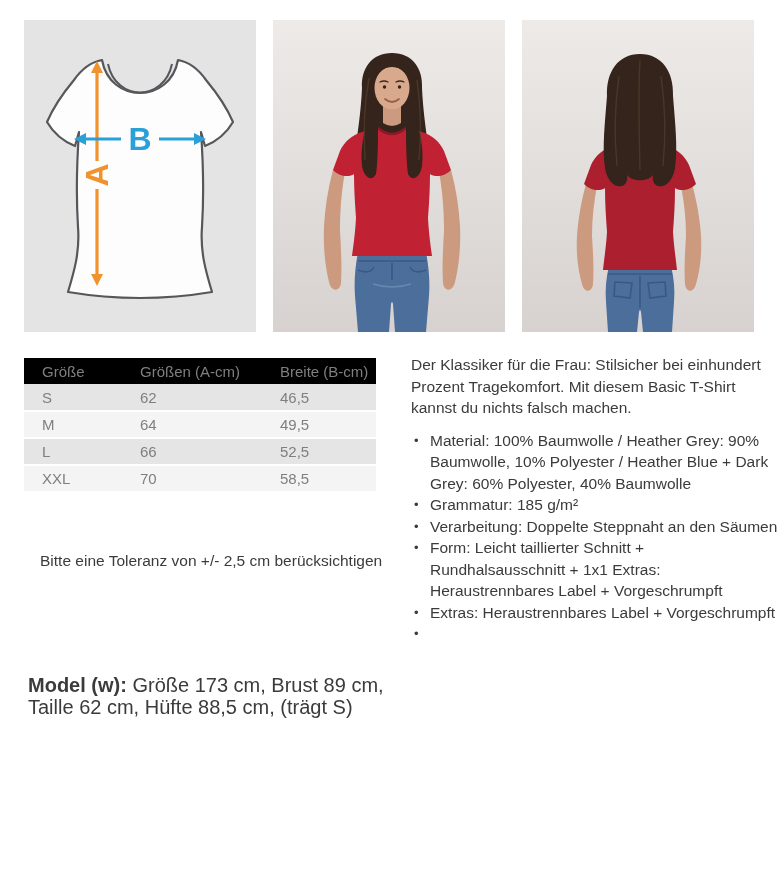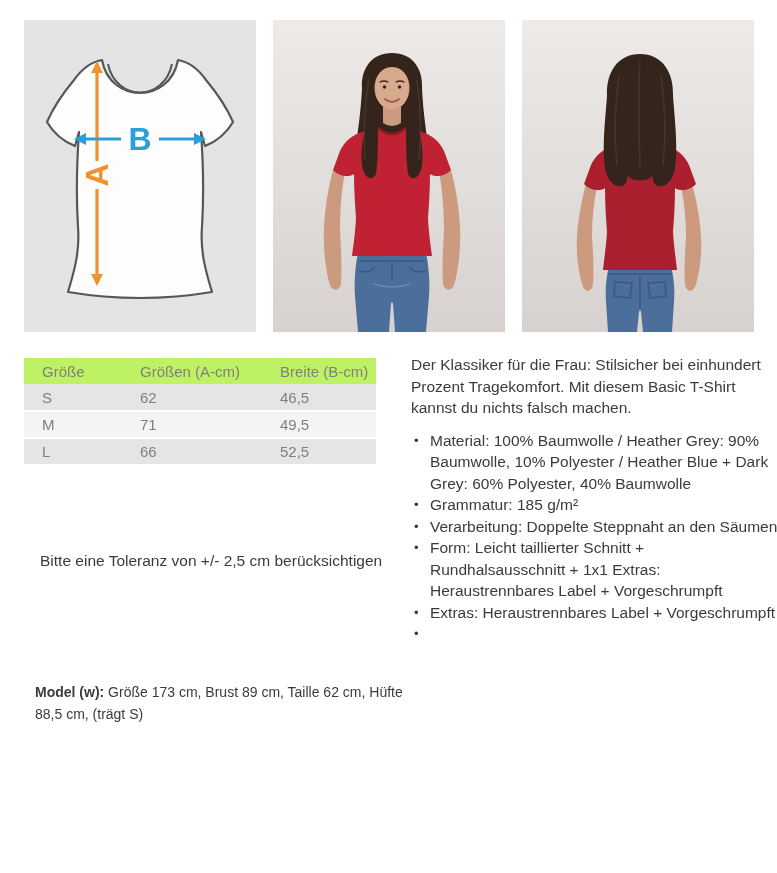--- a/index.html
+++ b/index.html
@@ -22,27 +22,27 @@
 
   
   .size-table{
     position:absolute;left:24px;top:358px;width:352px;border-collapse:collapse;
     font-size:15px;color:var(--table-text);table-layout:fixed;
   }
   .size-table th,.size-table td{
     font-weight:400;text-align:left;padding:0 0 0 18px;box-sizing:border-box;
     white-space:nowrap;overflow:hidden;
   }
-  .size-table thead tr{height:26px;background:#bef264;}
+  .size-table thead tr{height:26px;background:#000000;}
   .size-table tbody tr{height:27px;border-bottom:2px solid #fff;}
   .size-table tbody tr:nth-child(odd){background:var(--row-dark);}
   .size-table tbody tr:nth-child(even){background:var(--row-light);}
 
   .tolerance{position:absolute;left:24px;top:534px;margin:16px;font-size:15.5px;line-height:21px;}
-  .model-info{position:absolute;left:24px;top:671px;margin:11px;width:372px;font-size:14px;line-height:21.5px;}
+  .model-info{position:absolute;left:24px;top:671px;margin:4px;width:372px;font-size:20px;line-height:21.5px;}
   .model-info b{font-weight:700;}
 
   
   .description{position:absolute;left:411px;top:354px;width:372px;font-size:15.5px;line-height:21.5px;}
   .description .intro{margin:0 0 11px 0;}
   .description ul{list-style:none;margin:0;padding:0;}
   .description li{display:flex;}
   .description .marker{flex:0 0 16px;width:16px;padding-left:3px;font-size:13px;}
 
   
@@ -194,28 +194,33 @@
     </tr>
   </thead>
   <tbody>
     <tr>
       <td>S</td>
       <td>62</td>
       <td>46,5</td>
     </tr>
     <tr>
       <td>M</td>
-      <td>71</td>
+      <td>64</td>
       <td>49,5</td>
     </tr>
     <tr>
       <td>L</td>
       <td>66</td>
       <td>52,5</td>
     </tr>
+    <tr>
+      <td>XXL</td>
+      <td>70</td>
+      <td>58,5</td>
+    </tr>
   </tbody>
 </table>
 
 <p class="tolerance">Bitte eine Toleranz von +/- 2,5 cm berücksichtigen</p>
 
 <p class="model-info"><b>Model (w):</b><span> Größe 173 cm, Brust 89 cm, Taille 62 cm, Hüfte 88,5 cm, (trägt S)</span></p>
 
 <div class="description">
   <p class="intro">Der Klassiker für die Frau: Stilsicher bei einhundert Prozent Tragekomfort. Mit diesem Basic T-Shirt kannst du nichts falsch machen.</p>
   <ul>

